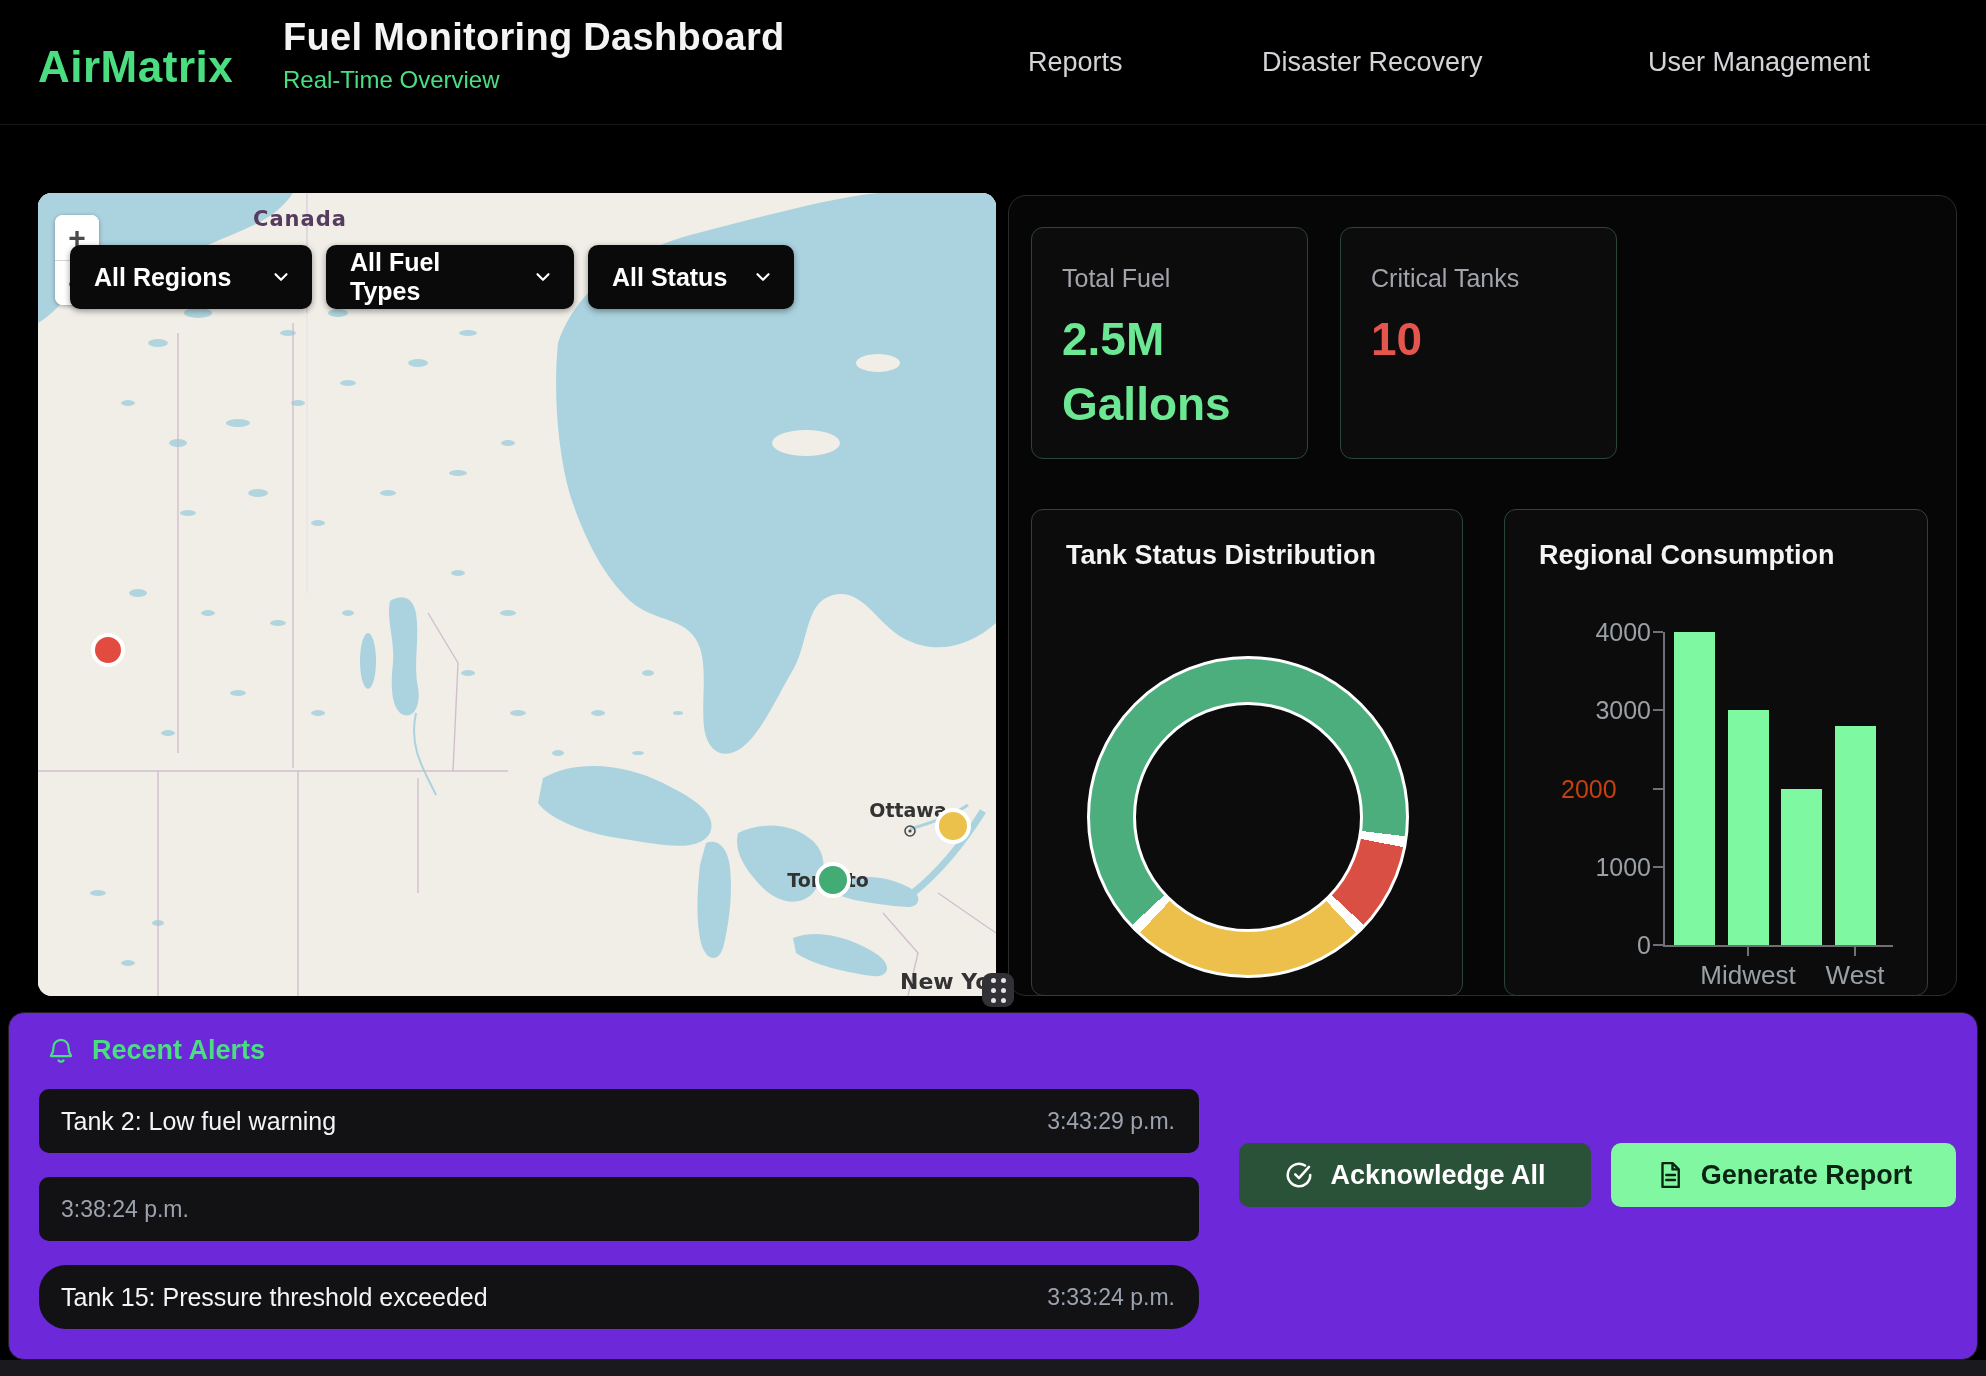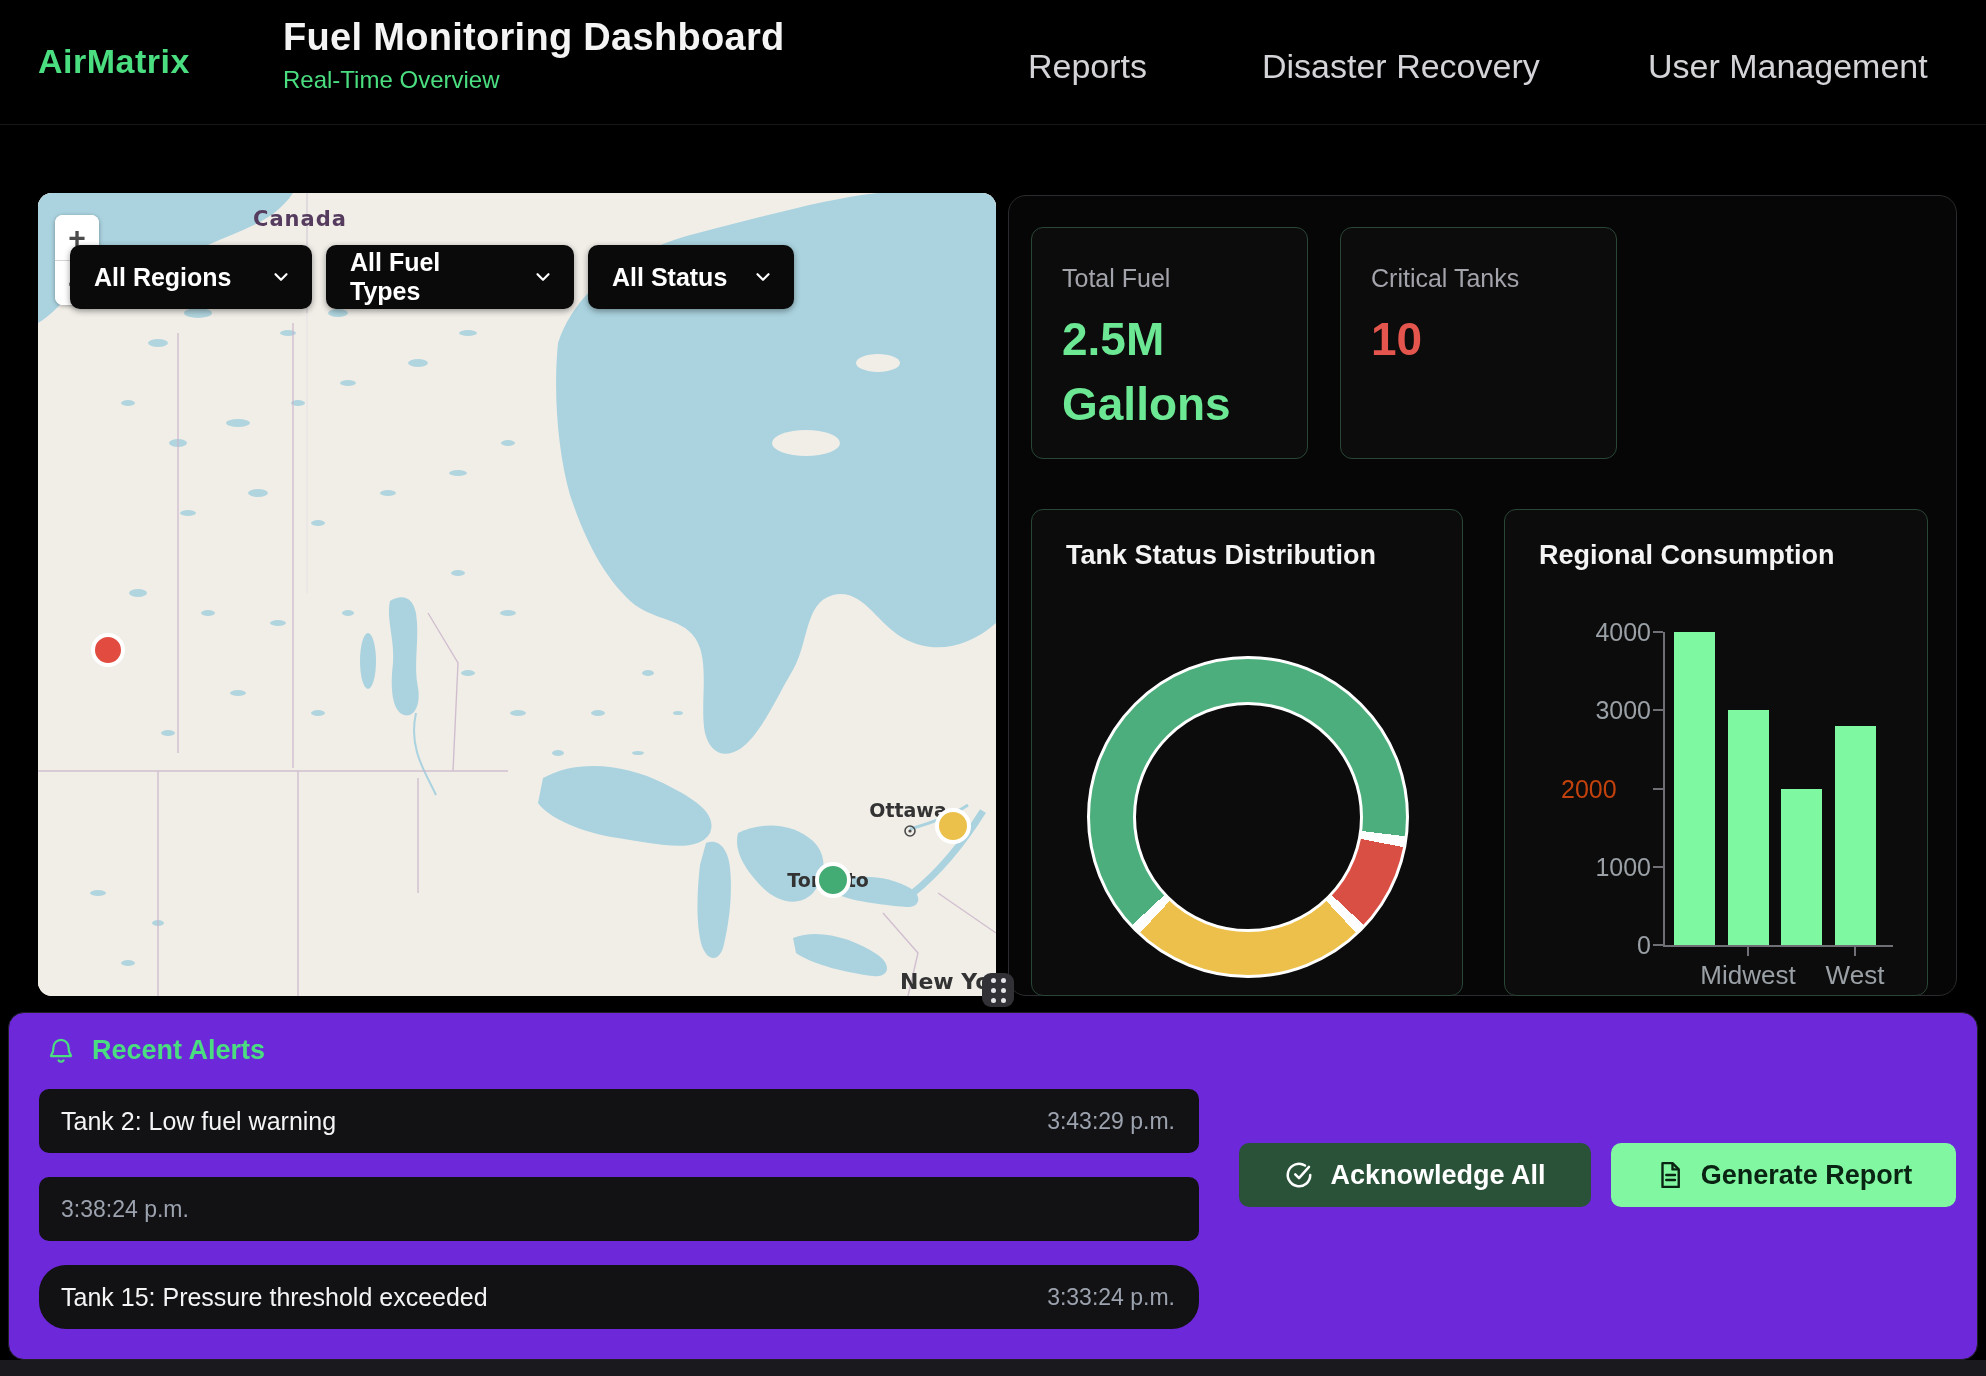--- a/index.html
+++ b/index.html
@@ -2,25 +2,25 @@
 <html><head>
 <meta charset="utf-8">
 <style>
   * { margin:0; padding:0; box-sizing:border-box; }
   html,body { background:#000; }
   body { font-family:"Liberation Sans", sans-serif; width:1986px; height:1376px; overflow:hidden; }
   .stage { position:relative; width:1986px; height:1376px; background:#000; }
 
   
   header { position:absolute; left:0; top:0; width:1986px; height:125px; background:#000; border-bottom:1px solid #161616; }
-  .logo { position:absolute; left:38px; top:42px; font-size:34px; font-weight:700; color:#4ade80; letter-spacing:.5px; }
+  .logo { position:absolute; left:38px; top:42px; font-size:44px; font-weight:700; color:#4ade80; letter-spacing:.5px; }
   .title-block { position:absolute; left:283px; top:16px; }
   .page-title { font-size:38px; font-weight:700; color:#f4f4f5; letter-spacing:.3px; }
   .page-subtitle { margin-top:7px; font-size:24px; font-weight:500; color:#4ade80; }
-  .nav-item { position:absolute; top:47px; font-size:34px; color:#d4d4d8; cursor:pointer; white-space:nowrap; }
+  .nav-item { position:absolute; top:47px; font-size:27px; color:#d4d4d8; cursor:pointer; white-space:nowrap; }
 
   
   .map-panel { position:absolute; left:38px; top:193px; width:958px; height:803px; border-radius:14px; overflow:hidden; background:#f1eee8; }
   .map-svg { position:absolute; inset:0; }
   .zoom-ctl { position:absolute; left:17px; top:22px; width:44px; height:90px; background:#fff; border-radius:8px; box-shadow:0 1px 4px rgba(0,0,0,.35); overflow:hidden; }
   .zoom-btn { width:44px; height:45px; border:none; background:#fff; color:#4b4b4b; font-size:30px; font-weight:700; line-height:45px; text-align:center; cursor:pointer; font-family:"Liberation Sans",sans-serif; }
   .zoom-div { height:1px; background:#d4d4d4; }
   .filters { position:absolute; left:32px; top:52px; display:flex; gap:14px; }
   .filter { height:64px; background:#0a0a0a; border-radius:10px; color:#fff; font-size:25px; font-weight:600; display:flex; align-items:center; justify-content:space-between; padding:0 20px 0 24px; cursor:pointer; box-shadow:0 2px 6px rgba(0,0,0,.4); }
   .f1{ width:242px; } .f2{ width:248px; } .f3{ width:206px; }

